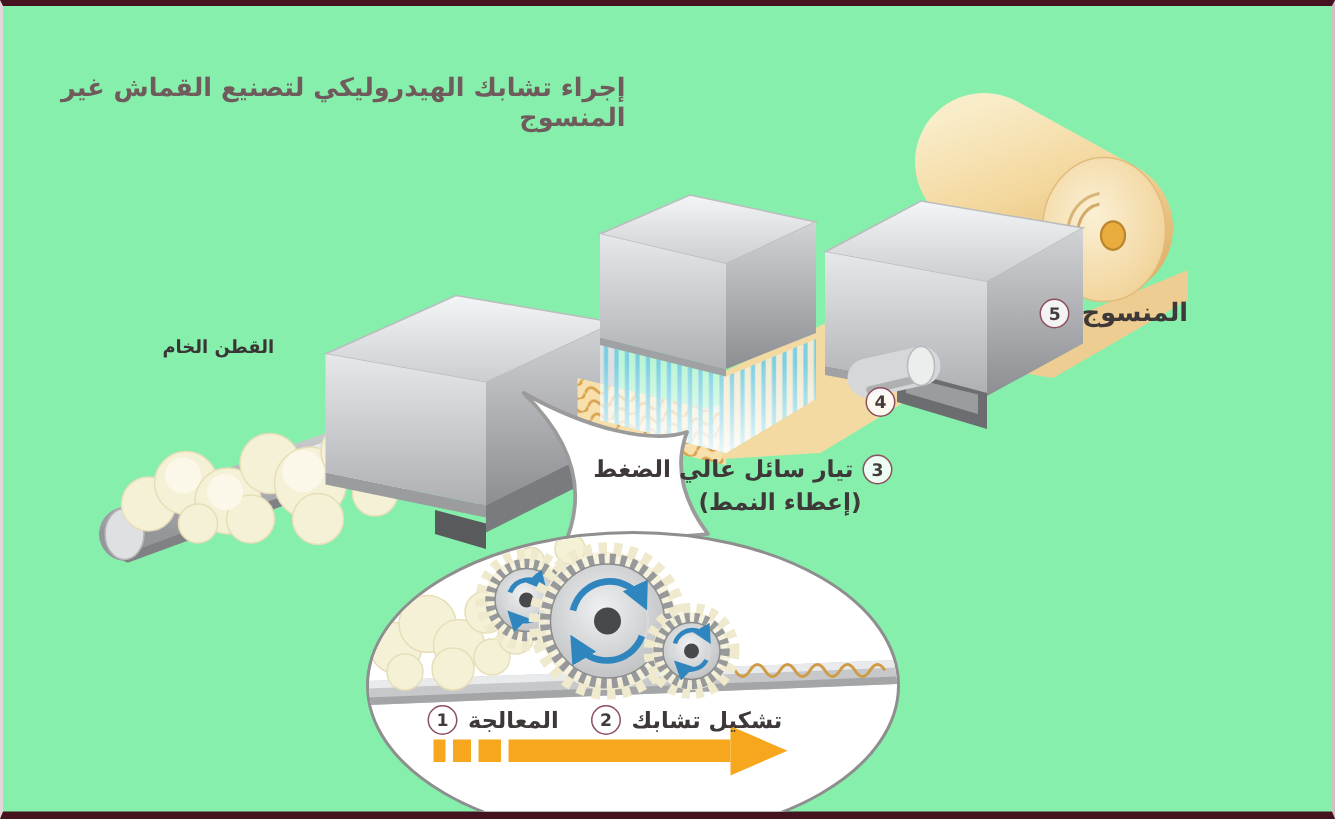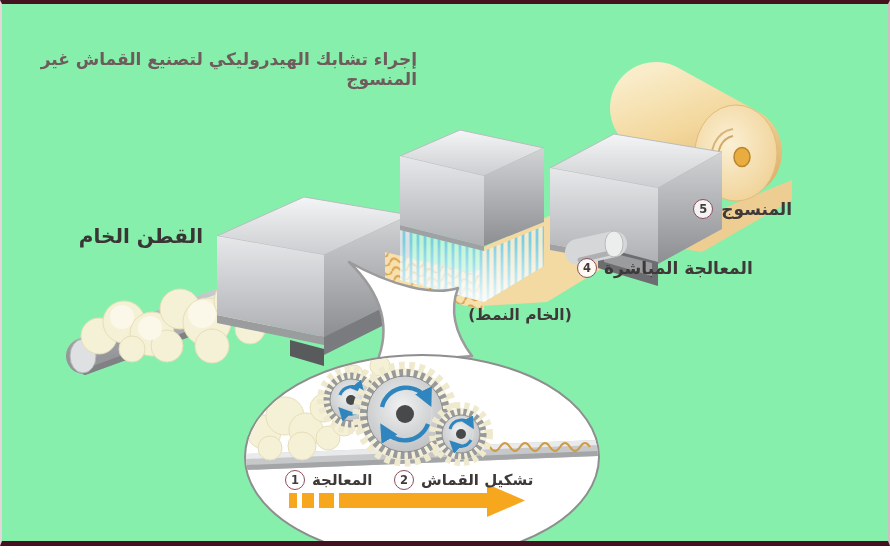--- a/index.html
+++ b/index.html
@@ -9,21 +9,21 @@
     border-top:4px solid #44131f;border-bottom:5px solid #44131f;
     border-left:2px solid #e3d7d9;border-right:2px solid #cdbfc2;
     font-family:"DejaVu Sans", sans-serif;
   }
   svg{position:absolute;left:0;top:0;}
   .lbl{position:absolute;color:#3e3838;white-space:nowrap;}
   .title{
     position:absolute;left:35px;top:45px;width:380px;text-align:right;
     direction:rtl;font-size:17px;font-weight:700;color:#6f5b5b;letter-spacing:0;
   }
-  .raw-cotton{left:86px;top:220px;width:115px;text-align:center;font-size:20px;font-weight:700;color:#3a3535;}
+  .raw-cotton{left:86px;top:220px;width:115px;text-align:center;font-size:12px;font-weight:700;color:#3a3535;}
   .steprow{display:flex;align-items:center;gap:7px;}
   .badge{
     display:inline-flex;align-items:center;justify-content:center;flex:0 0 auto;
     width:18px;height:18px;border-radius:50%;border:1.6px solid #8d4e5e;
     font-size:11.5px;font-weight:700;color:#443c3c;background:rgba(255,255,255,.85);
   }
   .s4{left:575px;top:254px;font-size:17px;font-weight:700;}
   .s5{left:633px;top:195px;width:157px;font-size:17px;font-weight:700;}
   .s5 .r1{display:flex;align-items:center;justify-content:flex-end;gap:8px;}
   .s5 .r2{text-align:right;margin-top:4px;direction:rtl;}
@@ -267,30 +267,33 @@
 
 <div class="lbl s5">
   <div class="r1">
     <span class="badge">5</span>
     <span class="ar">المنسوج</span>
   </div>
 </div>
 
 <div class="lbl s4 steprow">
   <span class="badge">4</span>
-  <span class="ar">المعالجة المباشرة</span>
 </div>
 
 <div class="lbl s3">
-  <div class="r2 ar">(الخام النمط)</div>
+  <div class="r1">
+    <span class="ar">تيار سائل عالي الضغط</span>
+    <span class="badge">3</span>
+  </div>
+  <div class="r2 ar">(إعطاء النمط)</div>
 </div>
 
 <div class="lbl g1 steprow lens-step">
   <span class="badge">1</span>
   <span class="ar">المعالجة</span>
 </div>
 
 <div class="lbl g2 steprow lens-step">
   <span class="badge">2</span>
-  <span class="ar">تشكيل القماش</span>
+  <span class="ar">تشكيل تشابك</span>
 </div>
 
 </div>
 
 </body></html>

